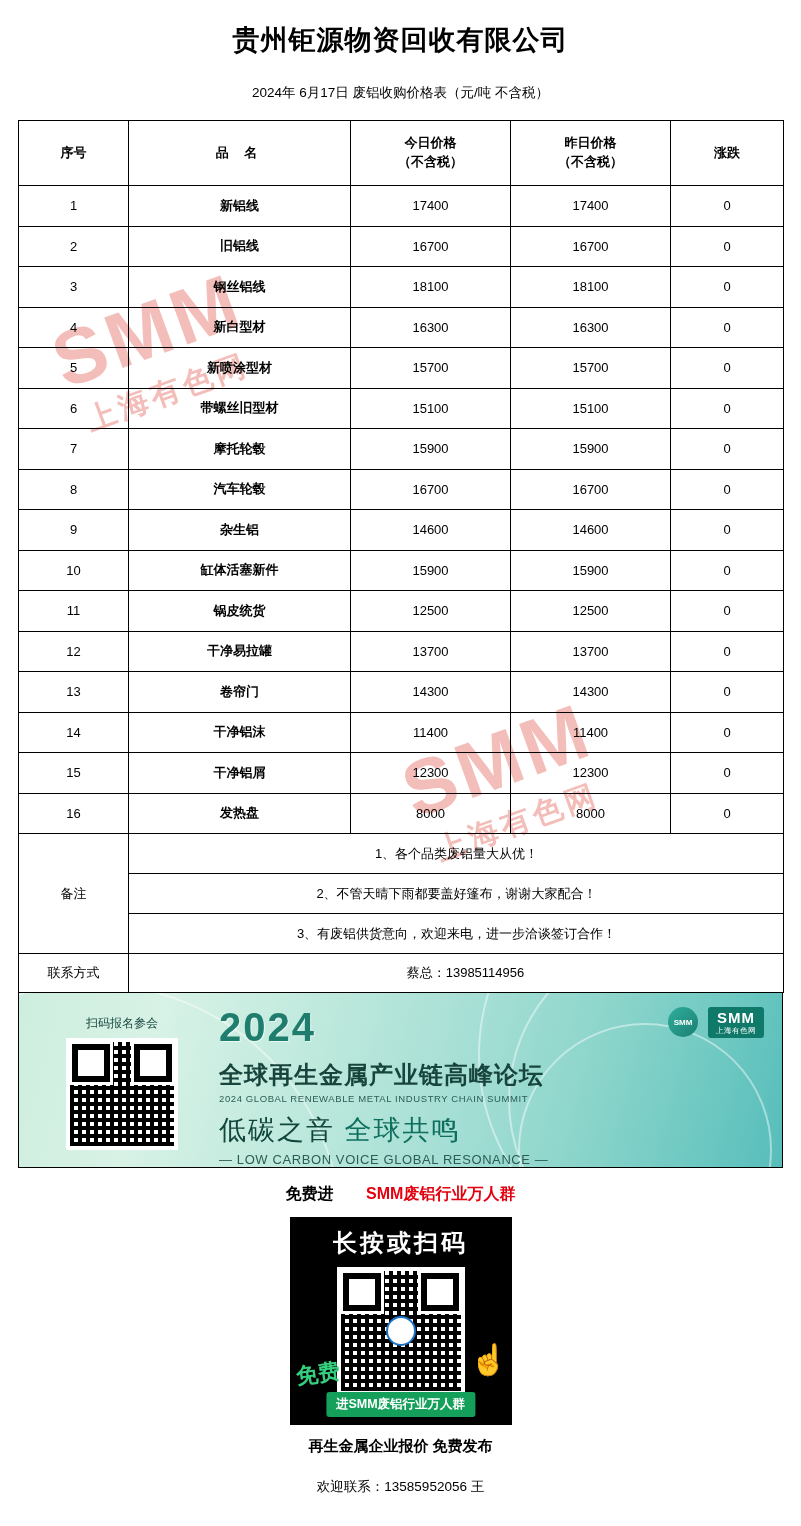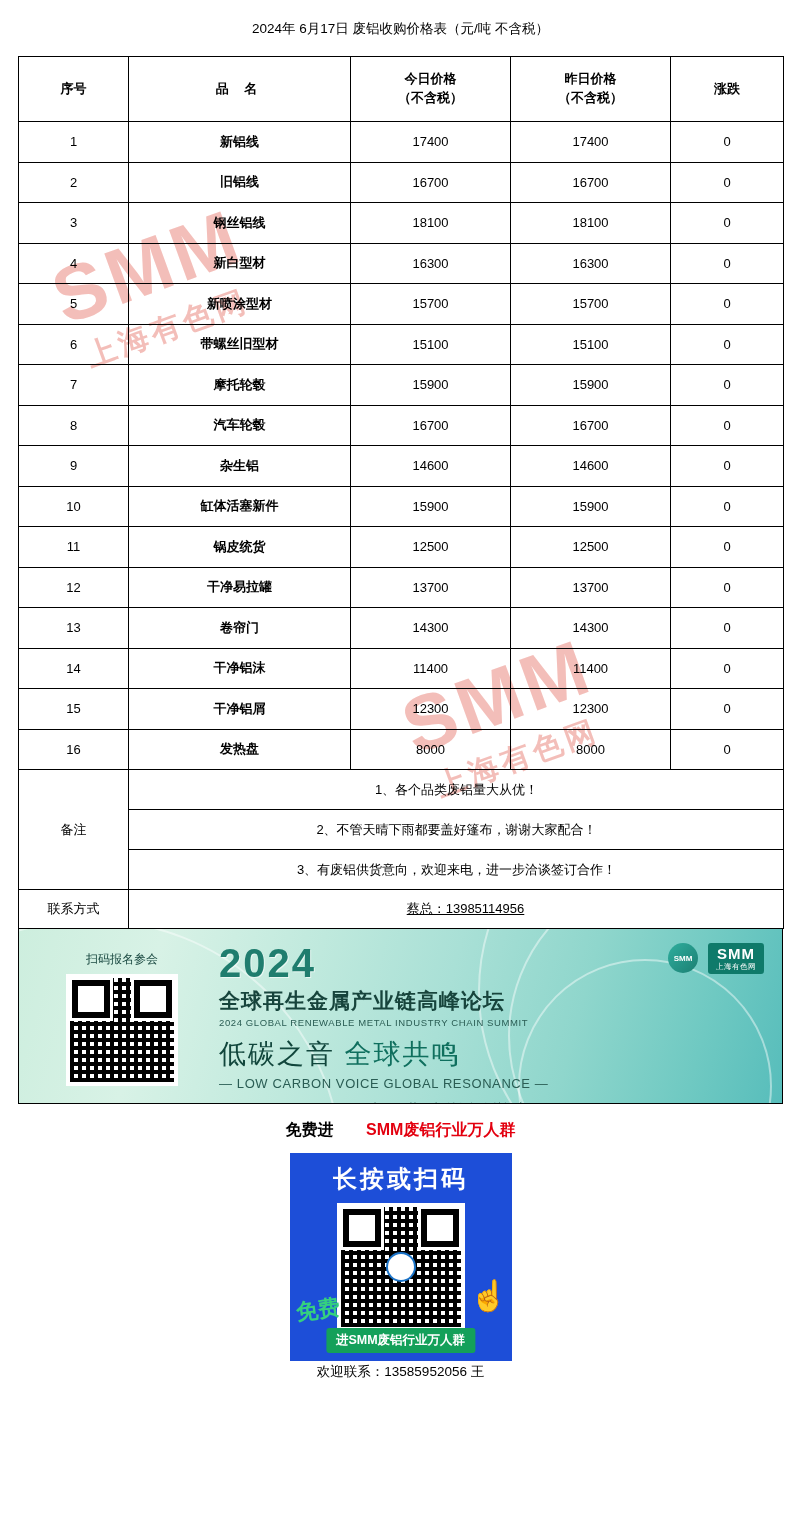--- a/index.html
+++ b/index.html
@@ -86,21 +86,20 @@
     font-size: 13px;
   }
   td.contact-label {
     font-size: 13.5px;
   }
   td.contact-value {
     text-align: left;
     padding-left: 20px;
     font-size: 13px;
     height: 36px;
-    text-decoration: underline;
   }
 
   
   .wm {
     position: absolute;
     z-index: 1;
     pointer-events: none;
     color: #f0a9a2;
     opacity: .75;
     font-weight: bold;
@@ -191,24 +190,24 @@
   }
   .y2024 {
     font-size: 40px;
     font-weight: bold;
     color: #1f7d6e;
     letter-spacing: 2px;
     line-height: 1;
     text-shadow: 1px 1px 0 rgba(255,255,255,.6);
   }
   .b-line1 {
-    font-size: 21px;
+    font-size: 24px;
     font-weight: bold;
     color: #17443c;
-    margin-top: 4px;
+    margin-top: 12px;
     letter-spacing: 1px;
   }
   .b-line1-en {
     font-size: 9.5px;
     color: #2a5d54;
     letter-spacing: .6px;
     margin-top: 2px;
   }
   .b-line2 {
     font-size: 27px;
@@ -266,21 +265,21 @@
   .promo-head {
     font-size: 16px;
     font-weight: bold;
     color: #000;
   }
   .promo-head .red { color: #e3000f; margin-left: 28px; }
   .promo-card {
     width: 222px;
     height: 208px;
     margin: 12px auto 0;
-    background: #1d4ed8;
+    background: #000000;
     position: relative;
     box-sizing: border-box;
     padding-top: 10px;
   }
   .promo-card-title {
     color: #fff;
     font-size: 24px;
     font-weight: bold;
     letter-spacing: 3px;
   }
@@ -333,30 +332,31 @@
     padding: 4px 10px;
     border-radius: 3px;
     white-space: nowrap;
   }
   .promo-foot1 {
     margin-top: 12px;
     font-size: 15px;
     font-weight: bold;
   }
   .promo-foot2 {
-    margin-top: 2px;
+    margin-top: 22px;
     margin-bottom: 22px;
     font-size: 13.5px;
   }
 </style>
 </head>
 <body>
 
 <div class="page">
 
+  <div class="title">贵州钜源物资回收有限公司</div>
   <div class="subtitle">2024年 6月17日 废铝收购价格表（元/吨  不含税）</div>
 
   <div class="table-wrap">
 
     <div class="wm wm1">
       <span class="big">SMM</span>
       <span class="small">上海有色网</span>
     </div>
     <div class="wm wm2">
       <span class="big">SMM</span>
@@ -563,16 +563,17 @@
       <div class="promo-card-title">长按或扫码</div>
       <div class="promo-qr">
         <div class="qr-inner"></div>
         <div class="center-dot"></div>
       </div>
       <div class="promo-free">免费</div>
       <div class="promo-hand">☝</div>
       <div class="promo-btn">进SMM废铝行业万人群</div>
     </div>
 
+    <div class="promo-foot1">再生金属企业报价  免费发布</div>
     <div class="promo-foot2">欢迎联系：13585952056 王</div>
   </div>
 
 </div>
 
 </body></html>

